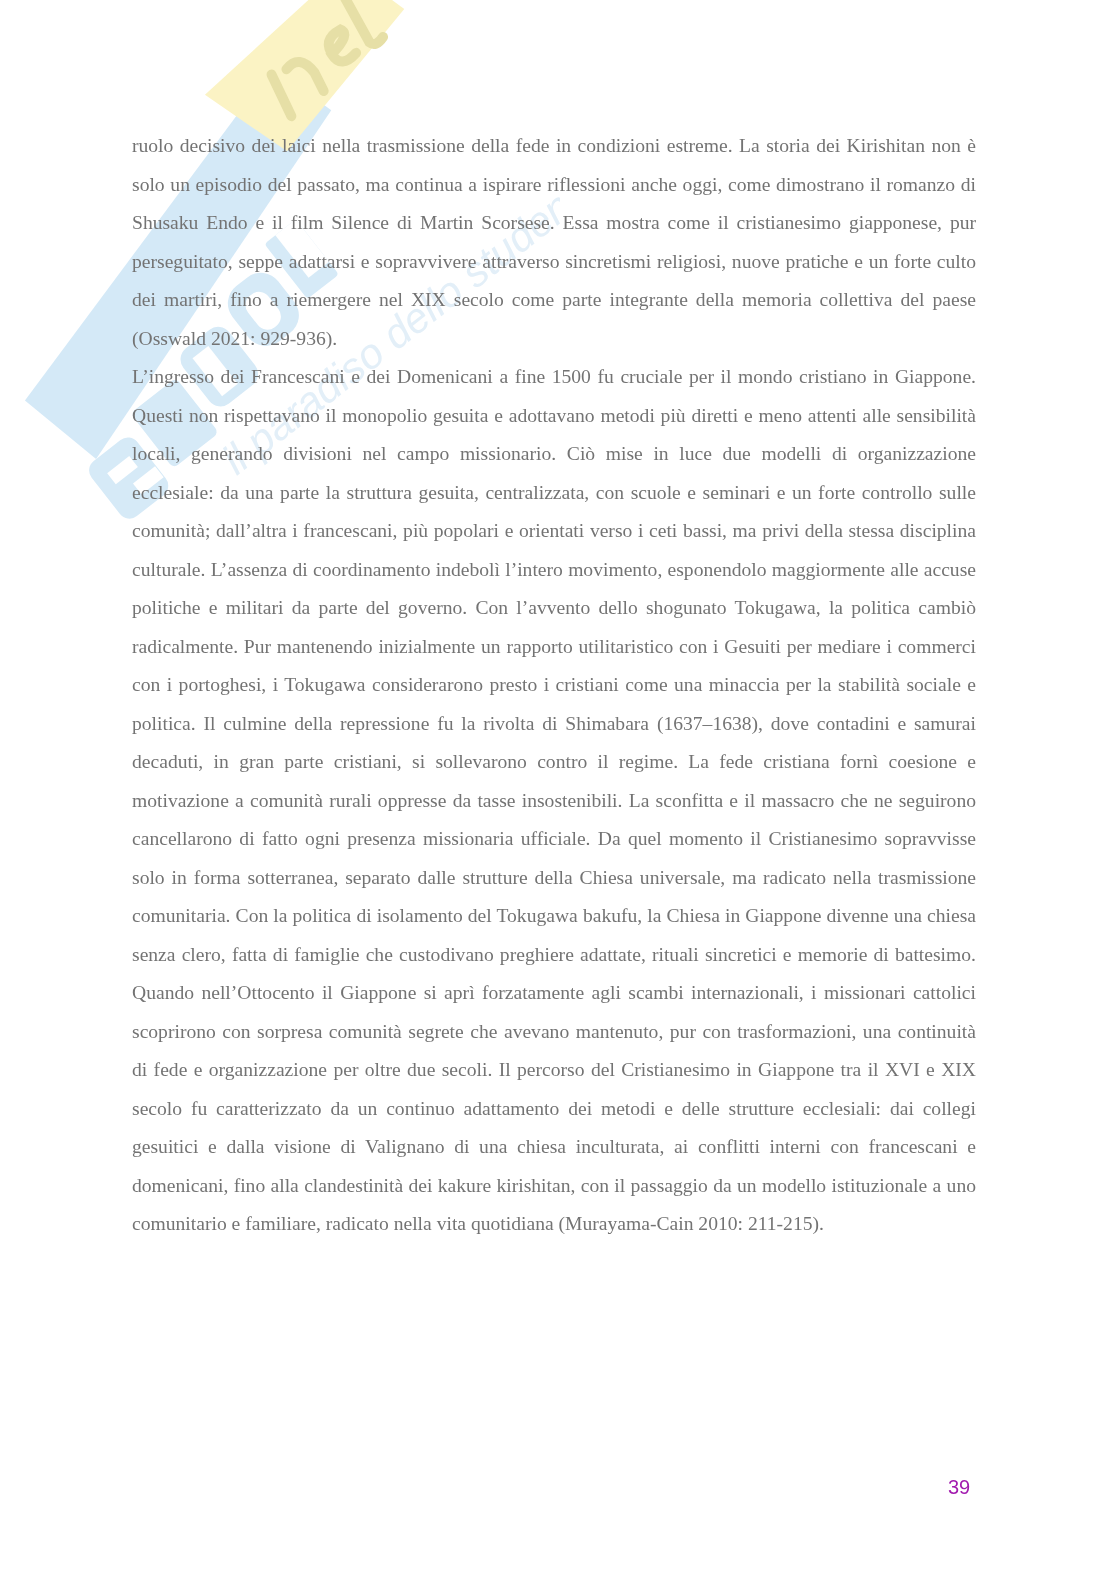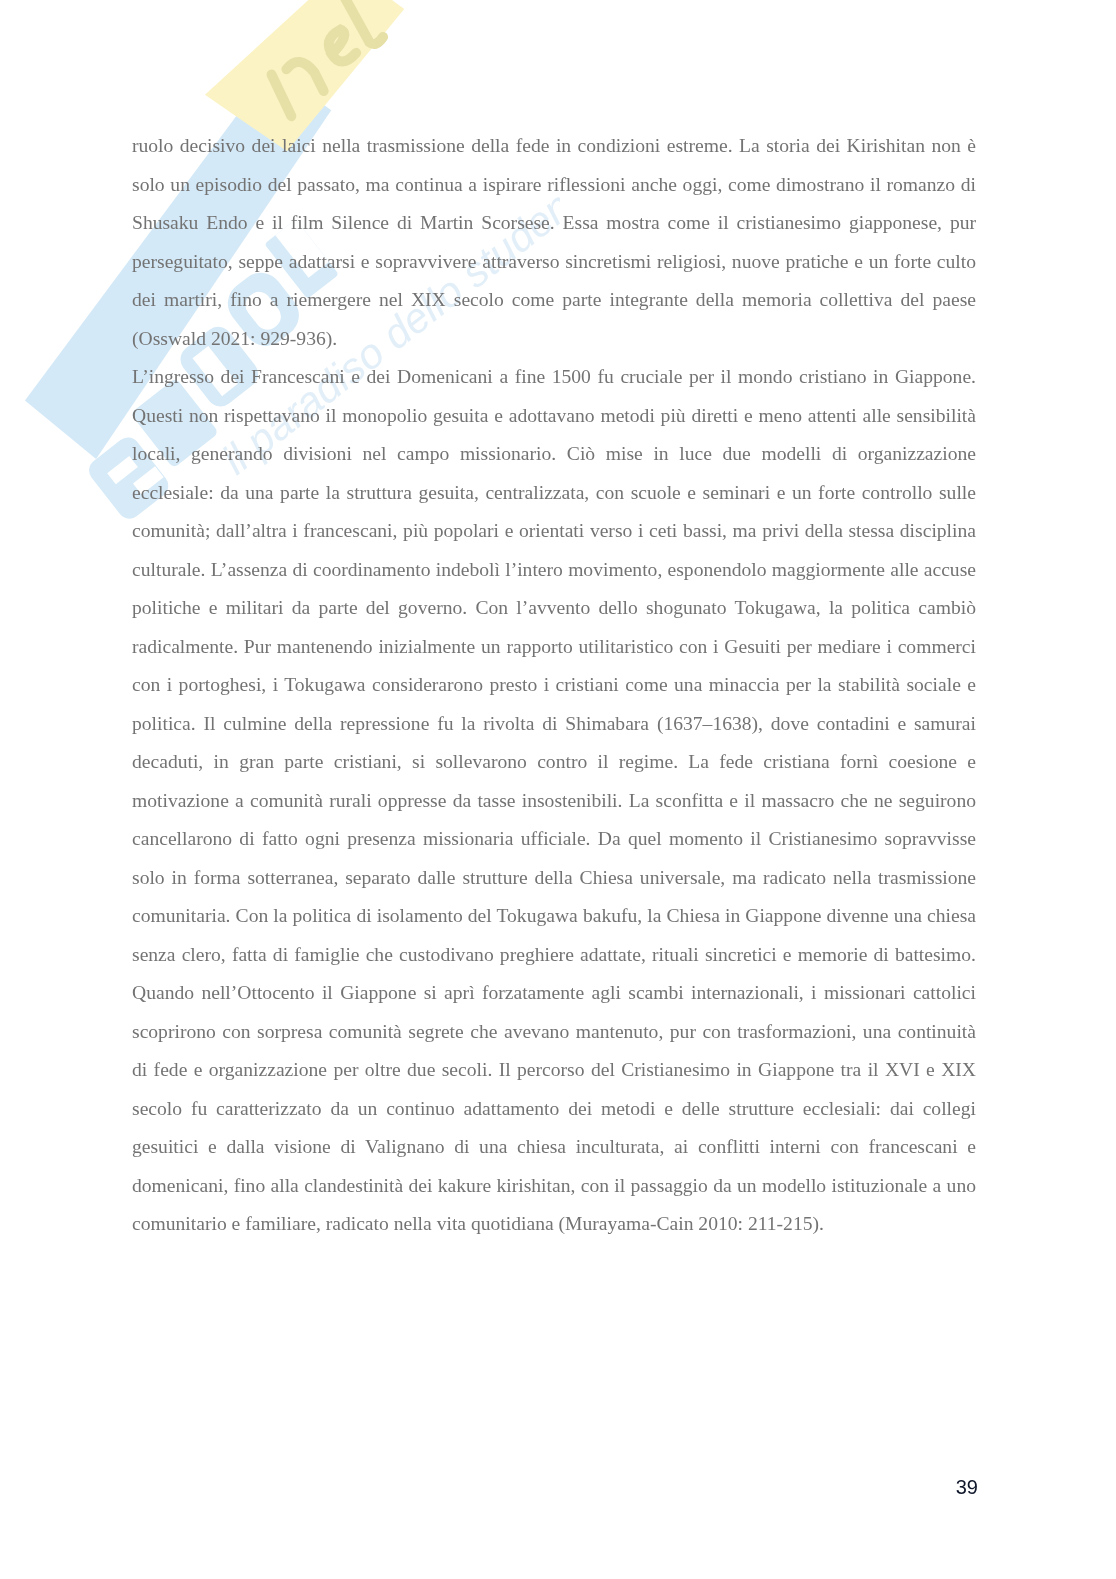--- a/index.html
+++ b/index.html
@@ -36,24 +36,24 @@
   }
   .page-body p {
     margin: 0;
     padding: 0;
   }
   .page-number {
     position: absolute;
     left: 940px;
     top: 1476px;
     width: 38px;
-    text-align: right;
+    text-align: center;
     font-family: "Liberation Sans", "DejaVu Sans", sans-serif;
     font-size: 20px;
-    color: #0f172a;
+    color: #a21caf;
     z-index: 1;
   }
 </style>
 </head>
 <body>
 
 <svg class="watermark" viewBox="0 0 560 520" xmlns="http://www.w3.org/2000/svg">
   <g transform="translate(250,250) rotate(-38)">
 
     <path d="M-270,-20 L130,-130 L150,-60 L-250,70 Z" fill="#d4e9f7"></path>

